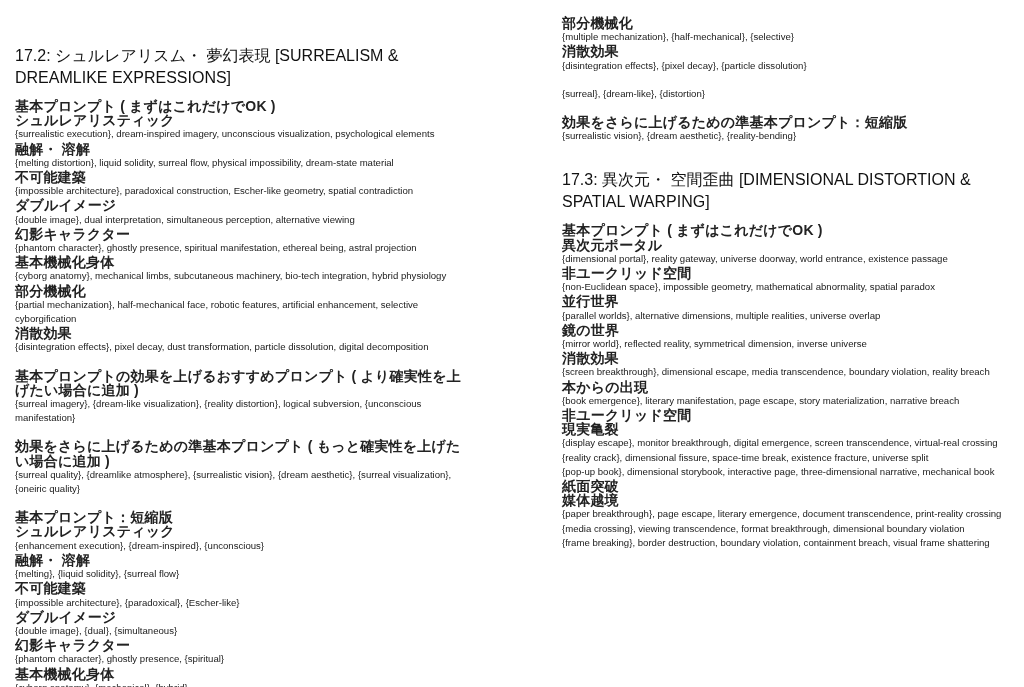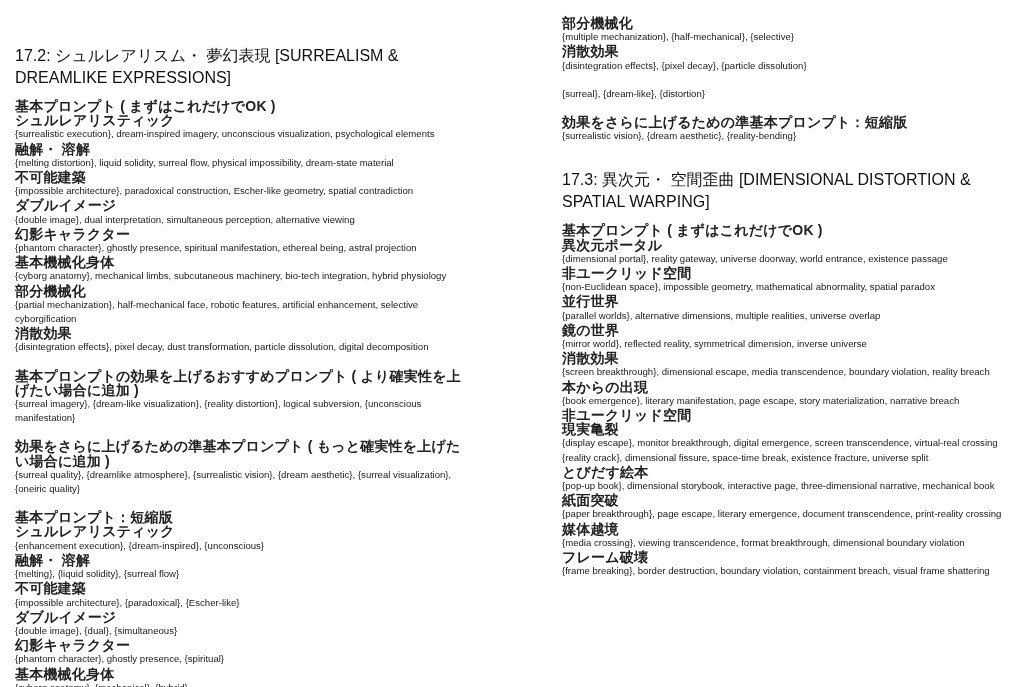--- a/index.html
+++ b/index.html
@@ -90,21 +90,19 @@
   <p class="line jp">鏡の世界</p>
   <p class="line">{mirror world}, reflected reality, symmetrical dimension, inverse universe</p>
   <p class="line jp">消散効果</p>
   <p class="line">{screen breakthrough}, dimensional escape, media transcendence, boundary violation, reality breach</p>
   <p class="line jp">本からの出現</p>
   <p class="line">{book emergence}, literary manifestation, page escape, story materialization, narrative breach</p>
   <p class="line jp">非ユークリッド空間</p>
   <p class="line jp">現実亀裂</p>
   <p class="line">{display escape}, monitor breakthrough, digital emergence, screen transcendence, virtual-real crossing</p>
   <p class="line">{reality crack}, dimensional fissure, space-time break, existence fracture, universe split</p>
-  <p class="line jp">とびだす絵本</p>
   <p class="line">{pop-up book}, dimensional storybook, interactive page, three-dimensional narrative, mechanical book</p>
   <p class="line jp">紙面突破</p>
+  <p class="line jp">媒体越境</p>
   <p class="line">{paper breakthrough}, page escape, literary emergence, document transcendence, print-reality crossing</p>
-  <p class="line jp">媒体越境</p>
   <p class="line">{media crossing}, viewing transcendence, format breakthrough, dimensional boundary violation</p>
-  <p class="line jp">フレーム破壊</p>
   <p class="line">{frame breaking}, border destruction, boundary violation, containment breach, visual frame shattering</p>
 </div>
 
 </body></html>

